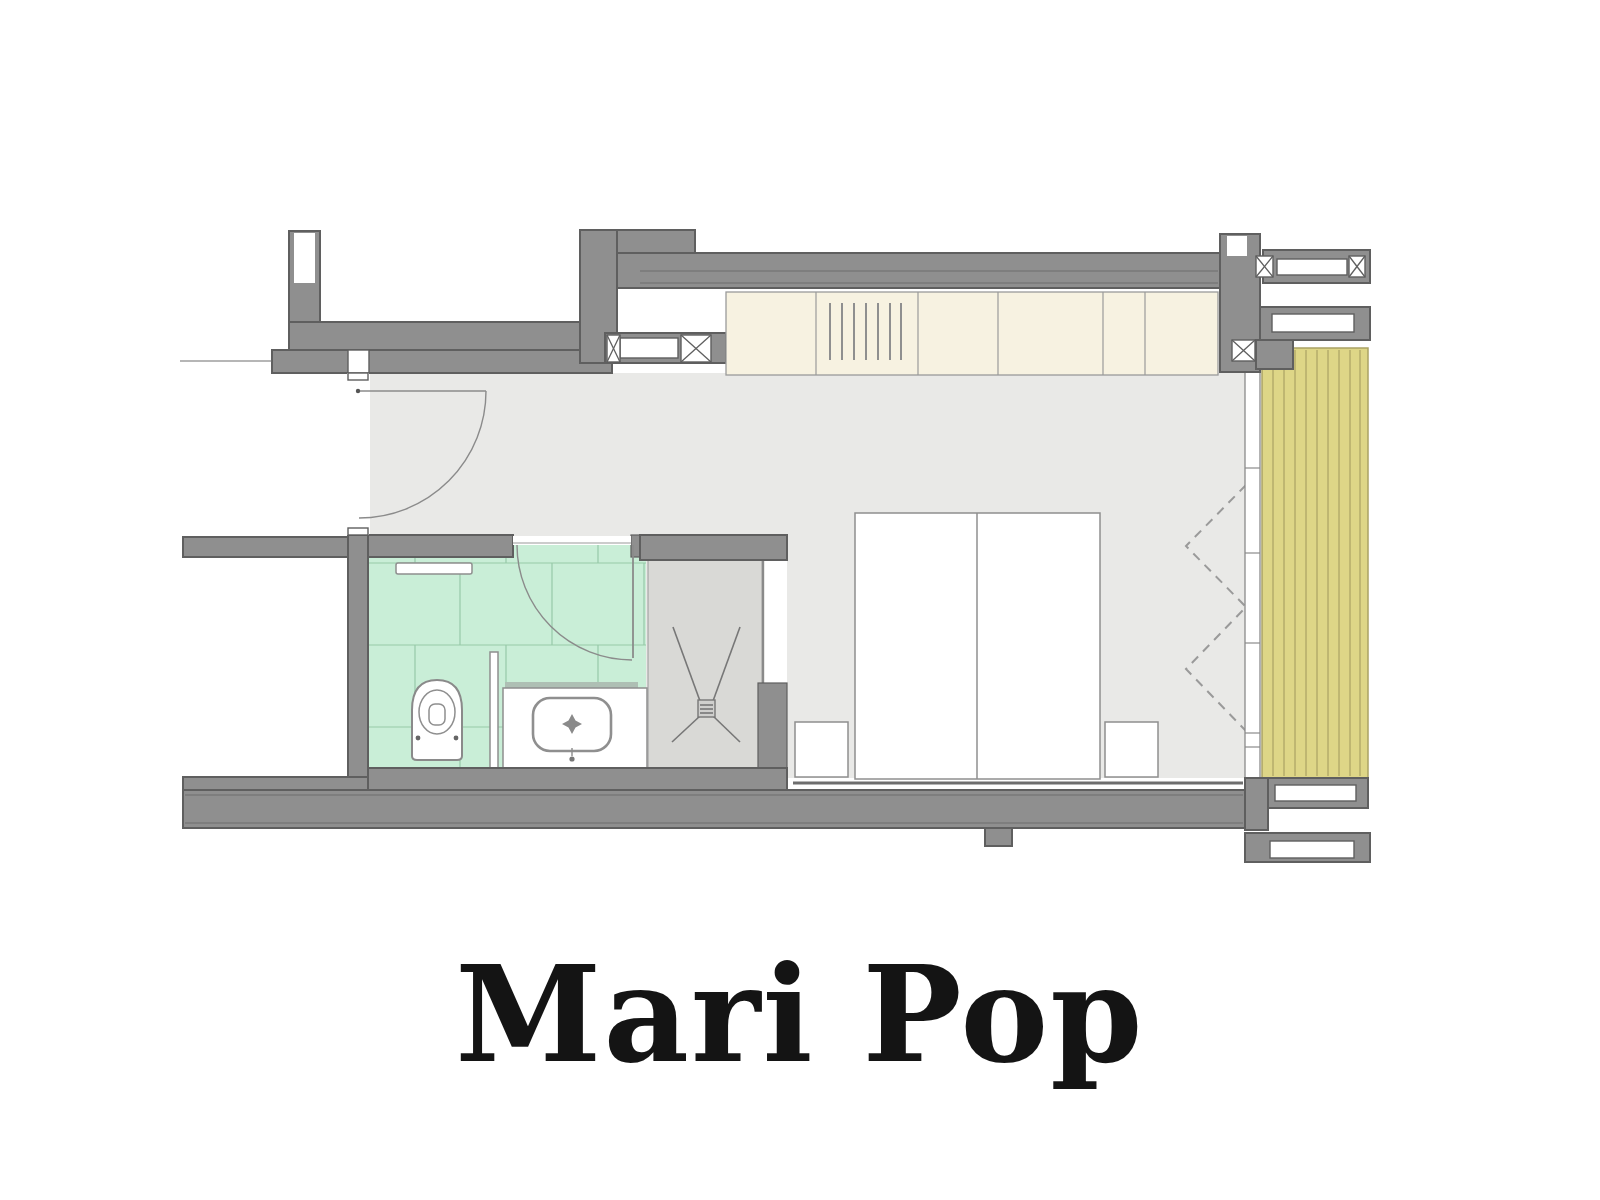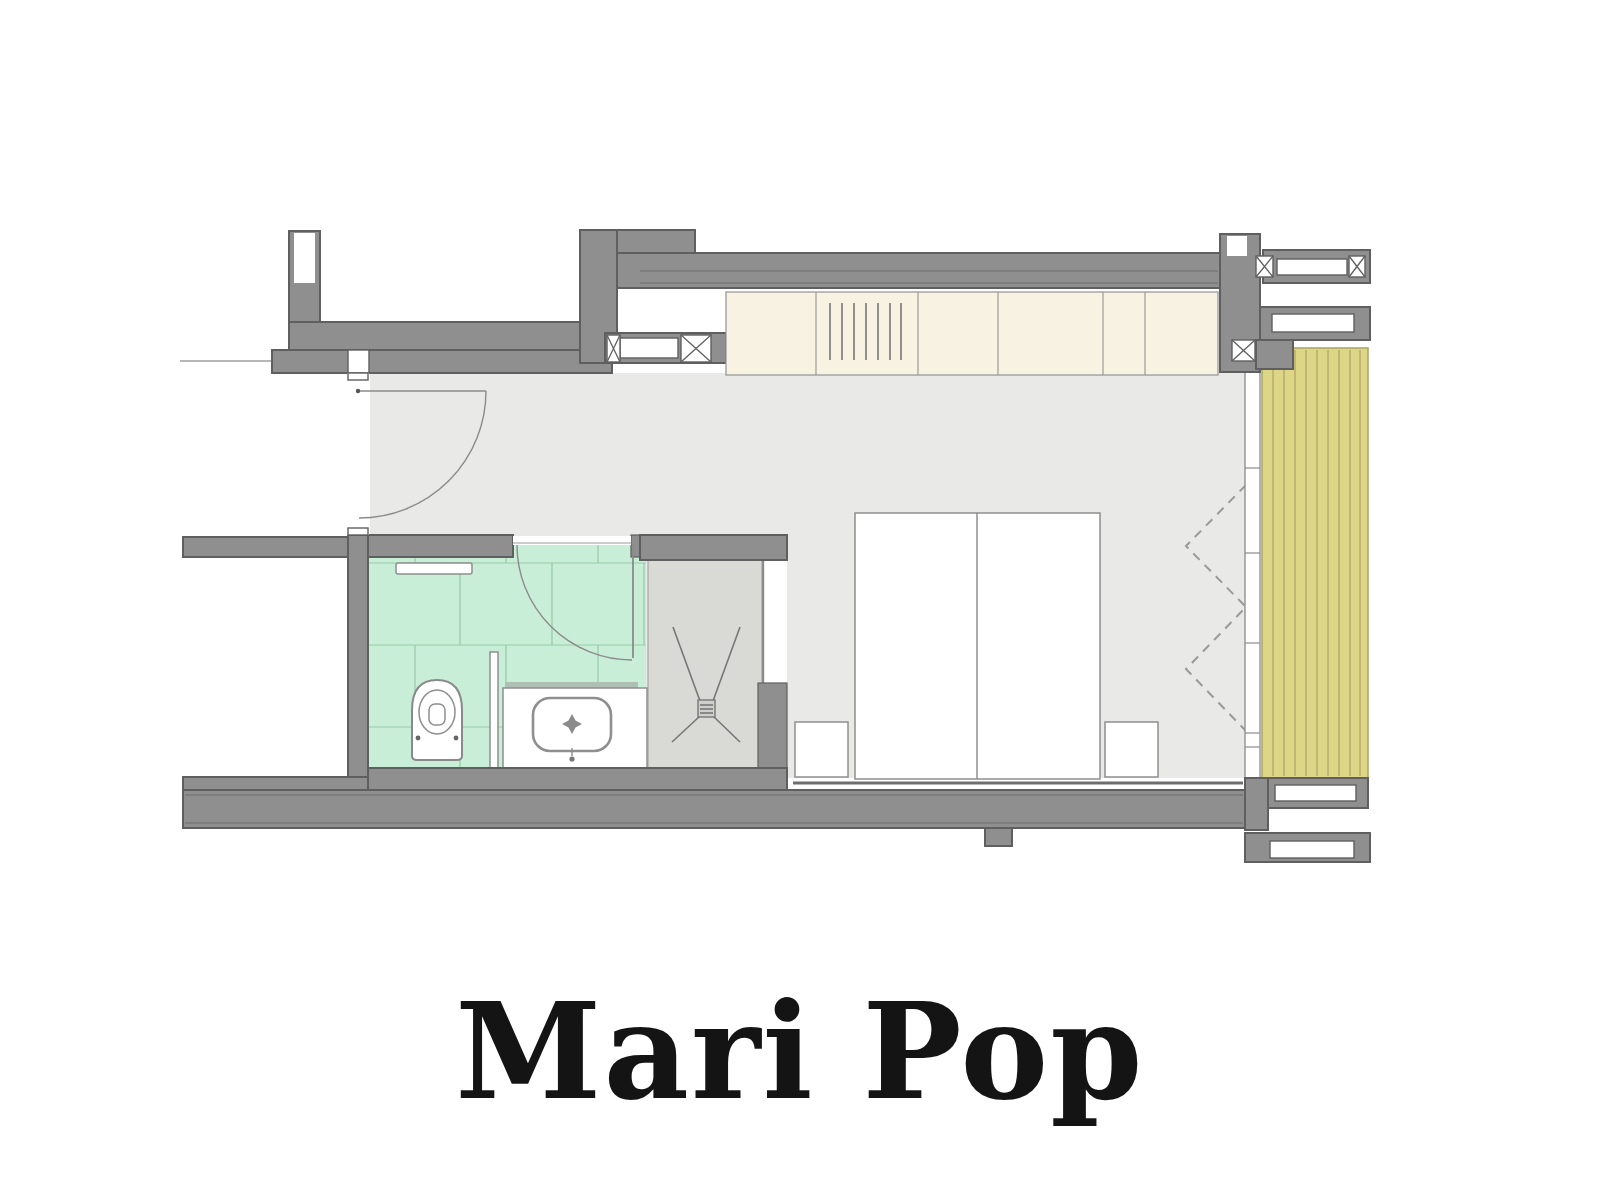--- a/index.html
+++ b/index.html
@@ -19,21 +19,21 @@
   .fixture{fill:#fff;stroke:#8a8a8a;stroke-width:2;}
   .fixthin{fill:#fff;stroke:#8f8f8f;stroke-width:1.5;}
   .sym{stroke:#777;fill:none;stroke-width:1.6;}
   .doorarc{stroke:#8b8b8b;fill:none;stroke-width:1.4;}
   .wardrobe{fill:var(--c-wardrobe);stroke:var(--c-wardrobe_line);stroke-width:1.3;}
   .wline{stroke:var(--c-wardrobe_line);stroke-width:1.2;}
   .deck{fill:var(--c-deck);stroke:var(--c-deck_line);stroke-width:1.5;}
   .dline{stroke:var(--c-deck_line);stroke-width:1.2;}
   .curtain{stroke:#9a9a9a;stroke-width:2;fill:none;stroke-dasharray:9 7;}
   .innerline{stroke:#6e6e6e;stroke-width:1.2;}
-  .title{position:absolute;left:0;right:0;top:969px;text-align:center;
+  .title{position:absolute;left:0;right:0;top:932px;text-align:center;
          font-family:"DejaVu Serif","Liberation Serif",serif;
          font-weight:bold;font-size:132px;line-height:1.25;letter-spacing:2px;
          color:var(--c-title_color,#141414);}
 </style>
 </head>
 <body>
 
 <div class="canvas">
 
 <svg class="plan" width="1600" height="1200" viewBox="0 0 1600 1200" xmlns="http://www.w3.org/2000/svg">

